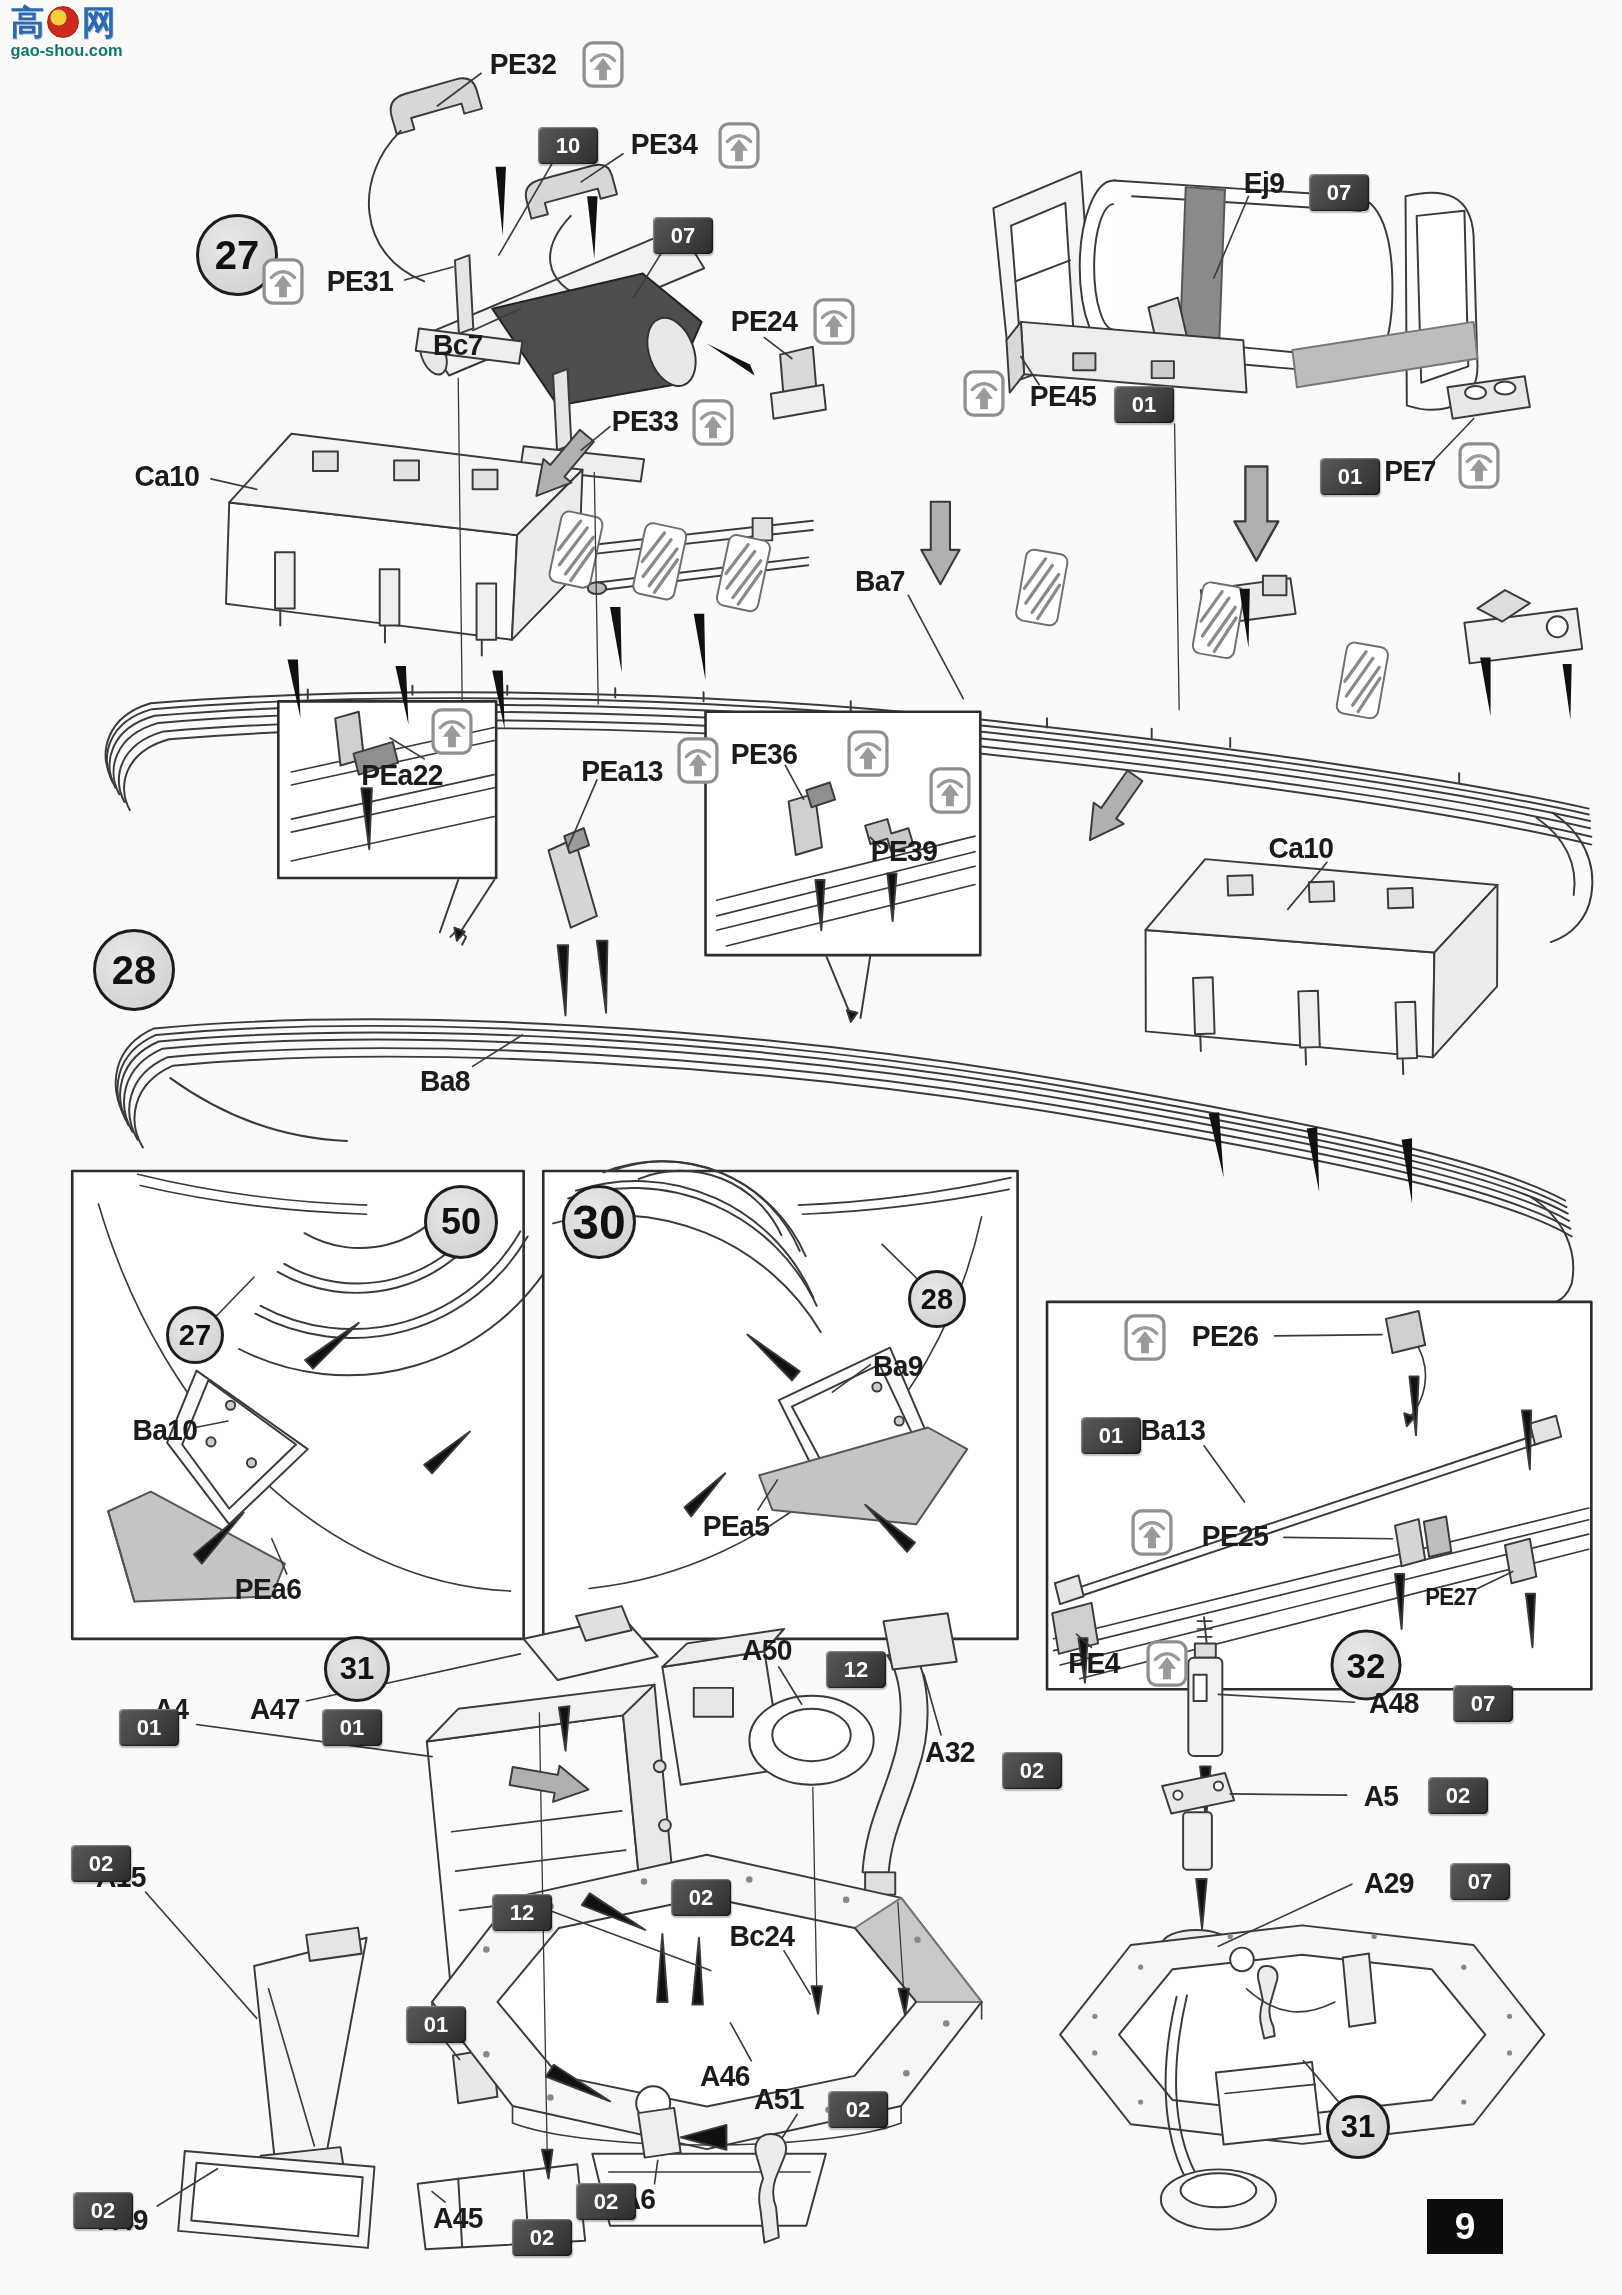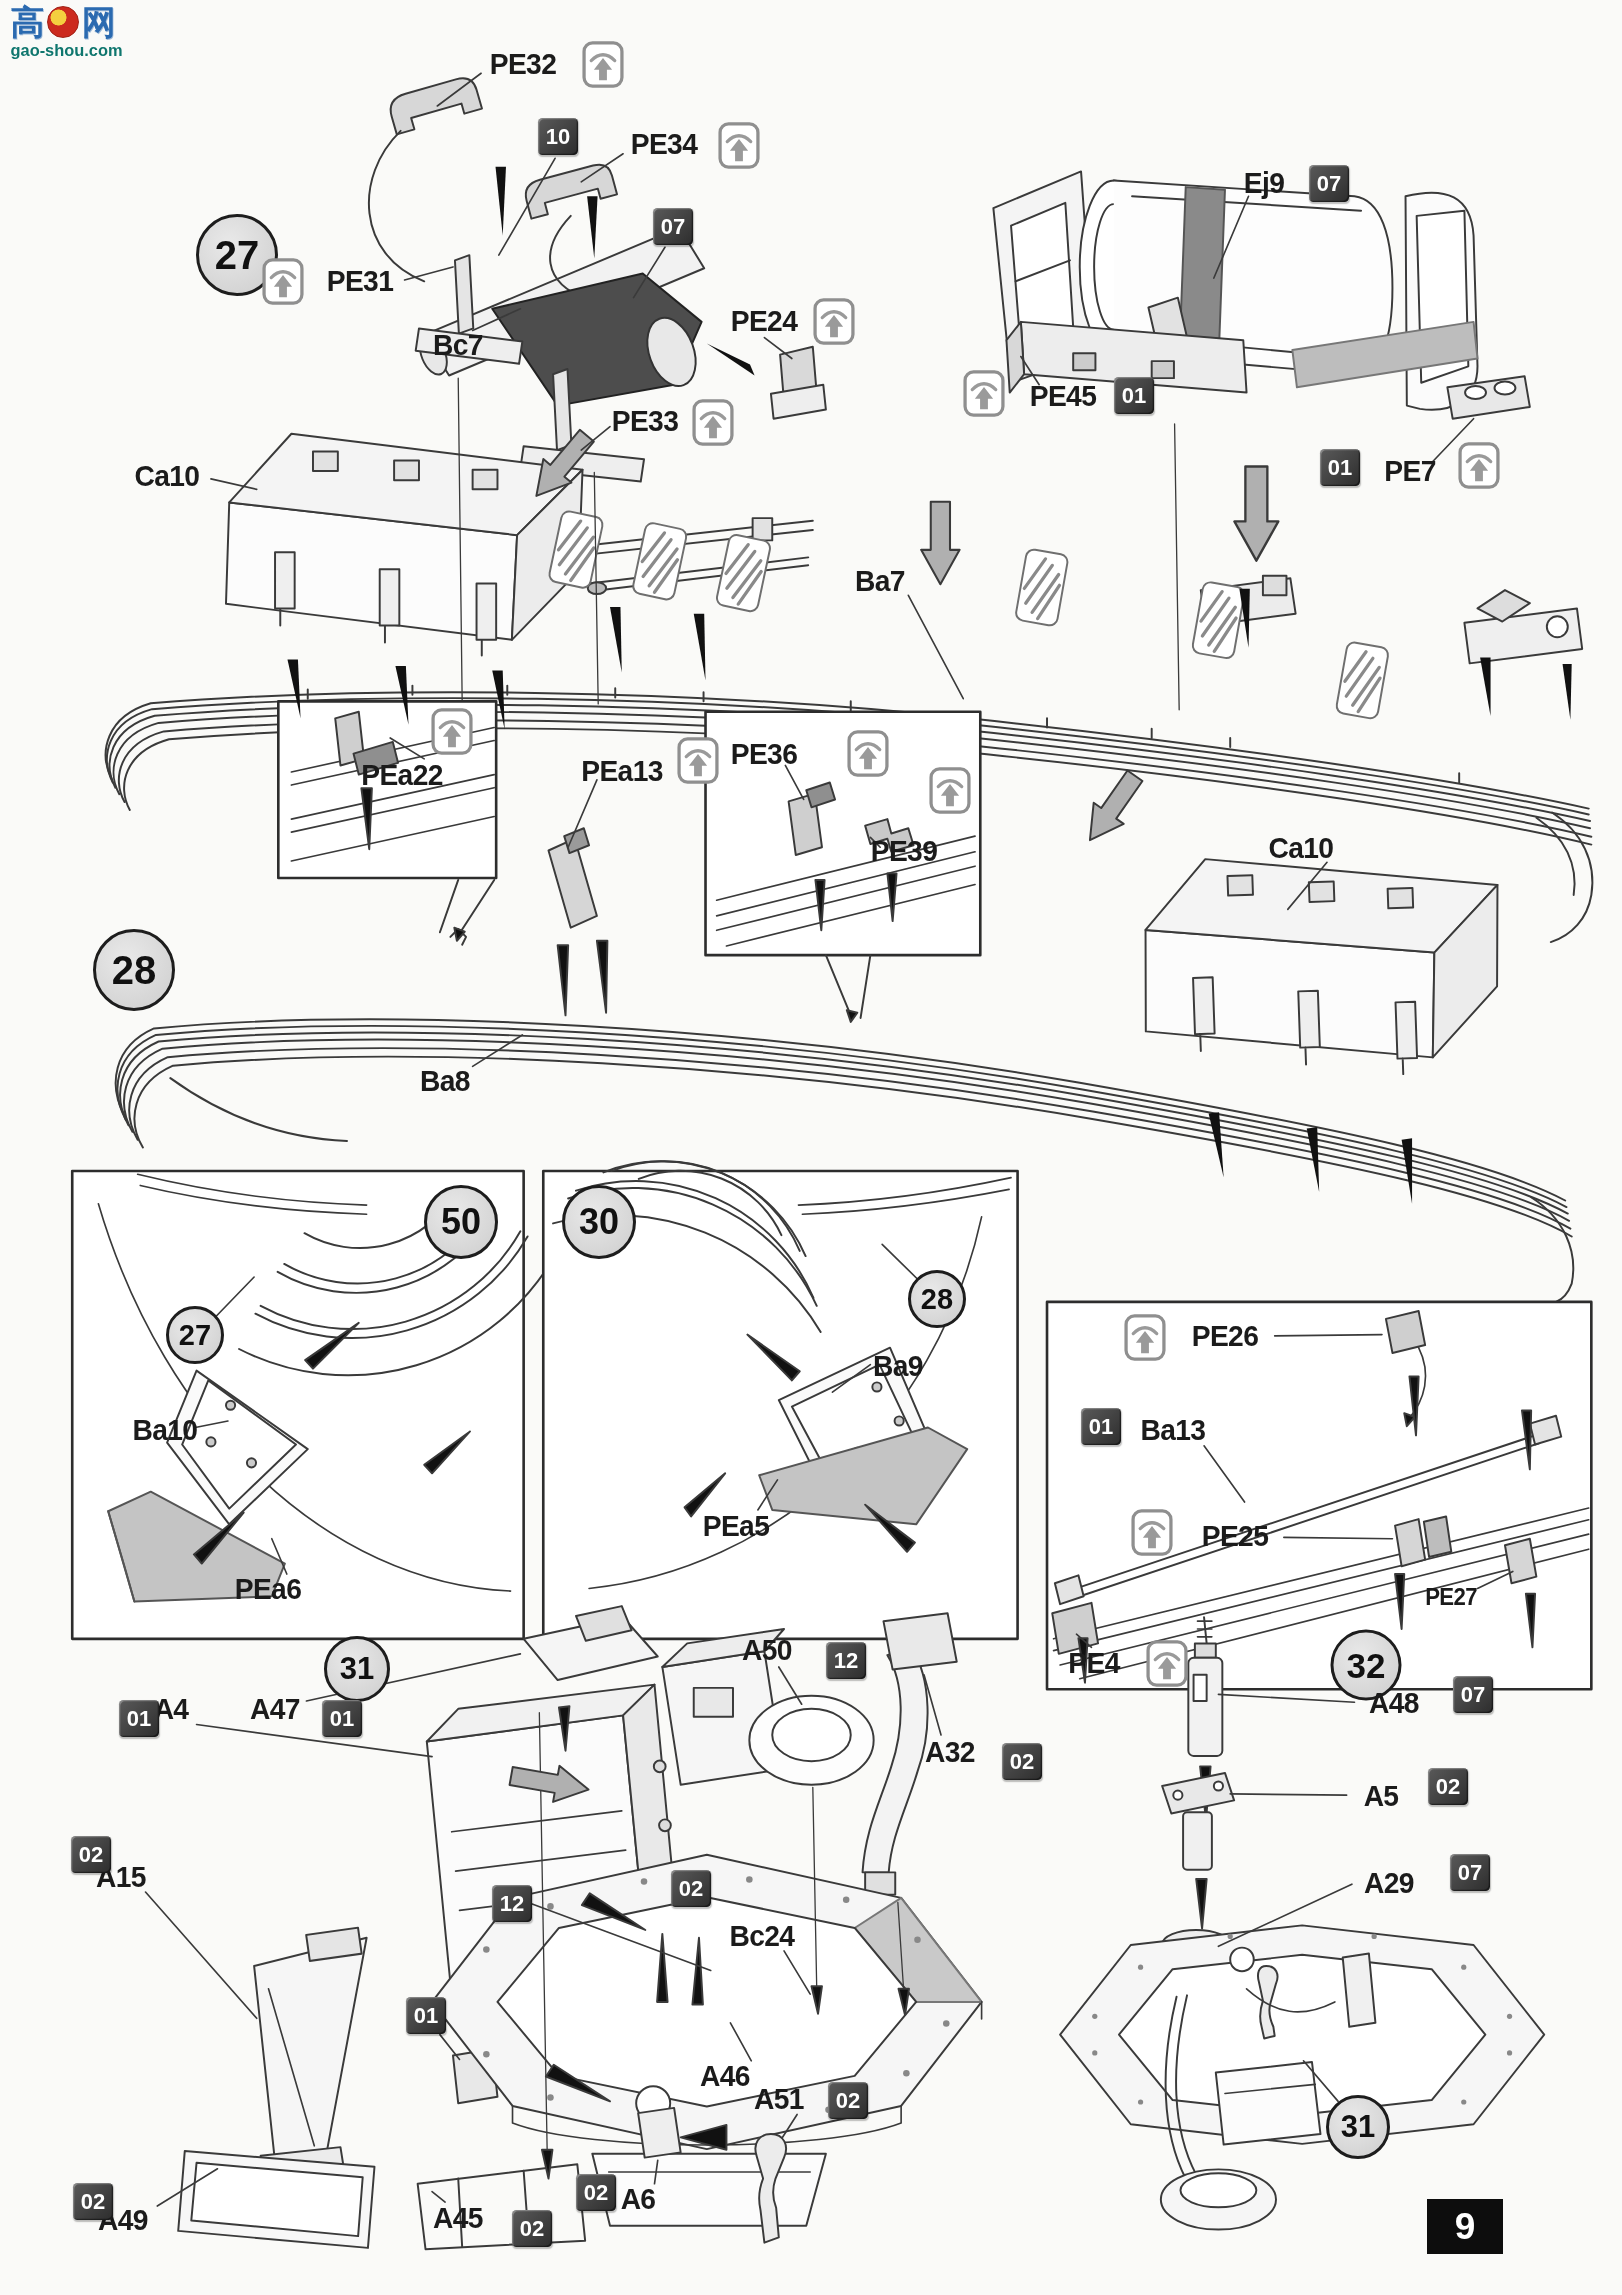--- a/index.html
+++ b/index.html
@@ -13,25 +13,25 @@
   .wm-cn{font-size:34px;font-weight:bold;color:#2b6ab0;text-shadow:0.7px 0.7px 0 #9db9d8;}
   .wm-icon{display:inline-block;width:30px;height:30px;border-radius:50%;
            background:radial-gradient(circle at 35% 35%,#f4d03f 0 28%,#cc2a1e 30% 100%);
            border:1.3px solid #a02015;}
   .wm-sub{font-size:16.4px;font-weight:bold;color:#0f766e;margin-top:2.6px;letter-spacing:0px;}
   .pagenum{position:absolute;left:1427px;top:2199px;width:76px;height:55px;background:#0d0d0d;
            color:#fff;display:flex;align-items:center;justify-content:center;
            font-size:37px;font-weight:bold;}
   .plabel{position:absolute;transform:translate(-50%,-50%) scaleX(.94);font-weight:bold;
           color:#1b1b1b;white-space:nowrap;letter-spacing:-0.7px;}
-  .badge{position:absolute;width:40px;height:37px;border-radius:4.6px;
+  .badge{position:absolute;width:60px;height:37px;border-radius:4.6px;
          background:linear-gradient(135deg,#5a5a5a,#2d2d2d);
          box-shadow:inset 1.3px 1.3px 0 rgba(255,255,255,.28),inset -1.3px -1.3px 0 rgba(0,0,0,.45),0.7px 1.3px 1.3px rgba(0,0,0,.25);
          color:#fff;display:flex;align-items:center;justify-content:center;
-         font-size:22px;font-weight:bold;}
+         font-size:22px;font-weight:bold;margin-top:9px;}
   .circ{position:absolute;transform:translate(-50%,-50%);border-radius:50%;
         background:radial-gradient(circle at 40% 35%,#e9e9e9,#cdcdcd);
         border:3.3px solid #1d1d1d;color:#111;display:flex;align-items:center;justify-content:center;
         font-weight:bold;}
   .peicon{position:absolute;width:42px;height:47px;}
   .peicon svg{display:block;}
 </style>
 </head>
 <body>
 
@@ -452,21 +452,21 @@
   </div>
   <div class="wm-sub">gao-shou.com</div>
 </div>
 
 <div class="border-frame"></div>
 
 <div id="overlay">
       <div class="circ" style="left: 237px; top: 255px; height: 76px; width: 76px; font-size: 40px;">27</div>
       <div class="circ" style="left: 134px; top: 970px; height: 76px; width: 76px; font-size: 40px;">28</div>
       <div class="circ" style="left: 461px; top: 1222px; height: 68px; width: 68px; font-size: 36px;">50</div>
-      <div class="circ" style="left: 599px; top: 1222px; height: 68px; width: 68px; font-size: 36px;">30</div>
+      <div class="circ" style="left: 599px; top: 1222px; height: 68px; width: 68px; font-size: 48px;">30</div>
       <div class="circ" style="left: 357px; top: 1669px; height: 60px; width: 60px; font-size: 31px;">31</div>
       <div class="circ" style="left: 1366px; top: 1665px; height: 65px; width: 65px; font-size: 35px;">32</div>
       <div class="circ" style="left: 195px; top: 1335px; height: 52px; width: 52px; font-size: 29px;">27</div>
       <div class="circ" style="left: 937px; top: 1299px; height: 52px; width: 52px; font-size: 29px;">28</div>
       <div class="circ" style="left: 1358px; top: 2127px; height: 58px; width: 58px; font-size: 31px;">31</div>
       <div class="plabel" style="left: 523px; top: 64px; font-size: 30px;">PE32</div>
       <div class="plabel" style="left: 664px; top: 144px; font-size: 30px;">PE34</div>
       <div class="plabel" style="left: 360px; top: 281px; font-size: 30px;">PE31</div>
       <div class="plabel" style="left: 458px; top: 345px; font-size: 30px;">Bc7</div>
       <div class="plabel" style="left: 764px; top: 321px; font-size: 30px;">PE24</div>

